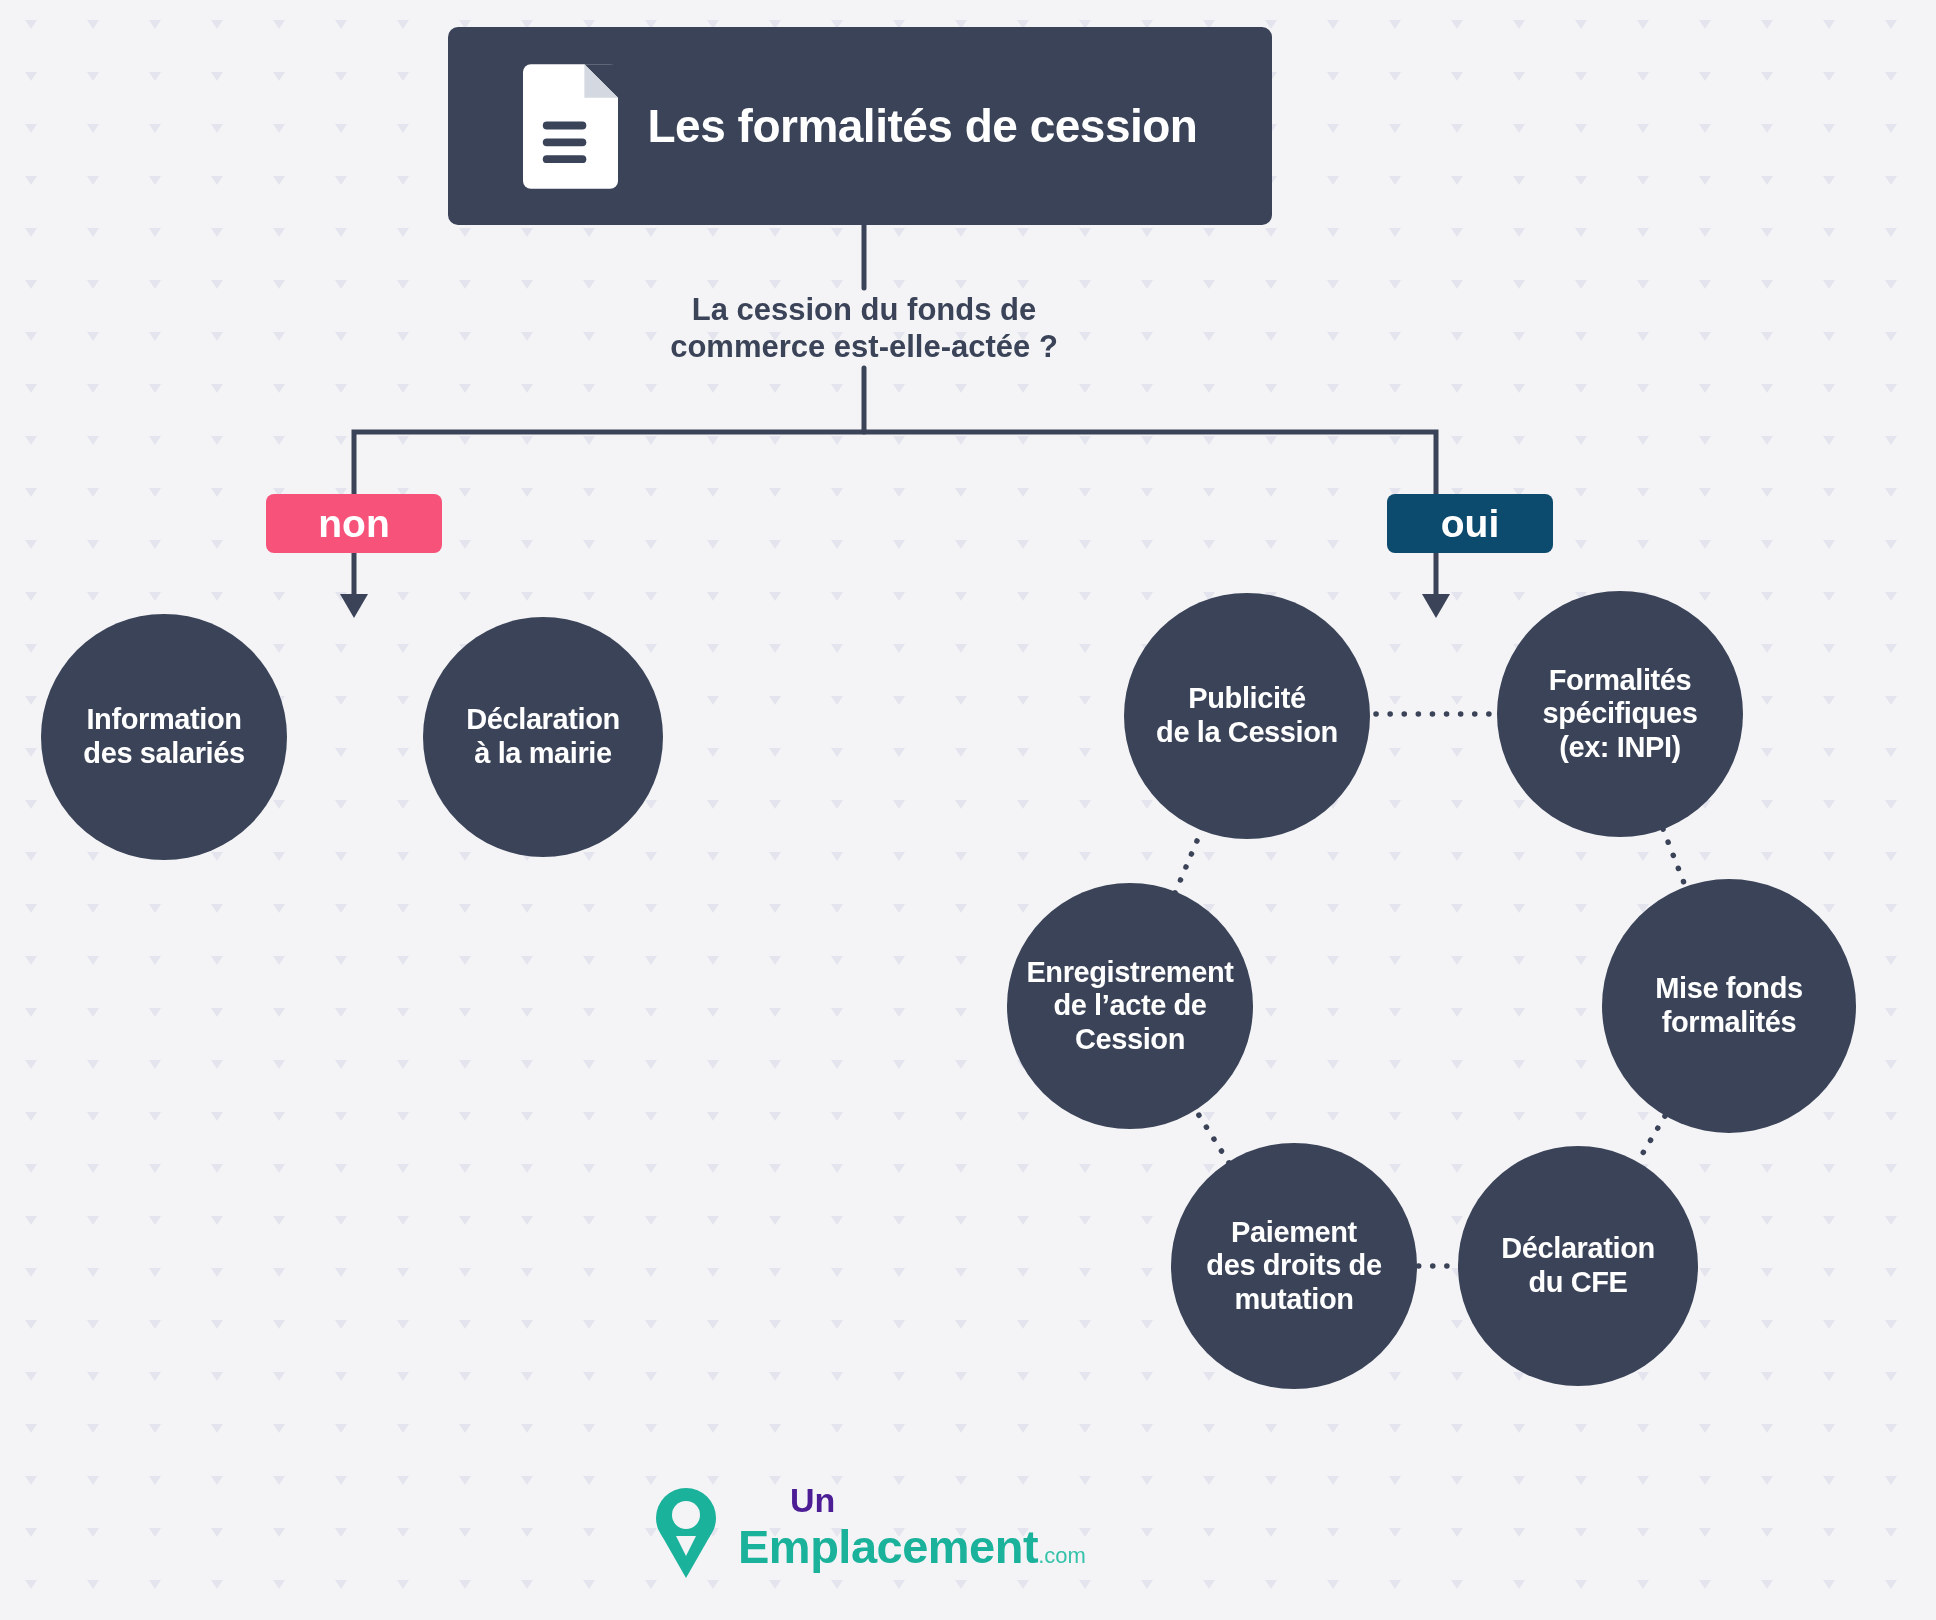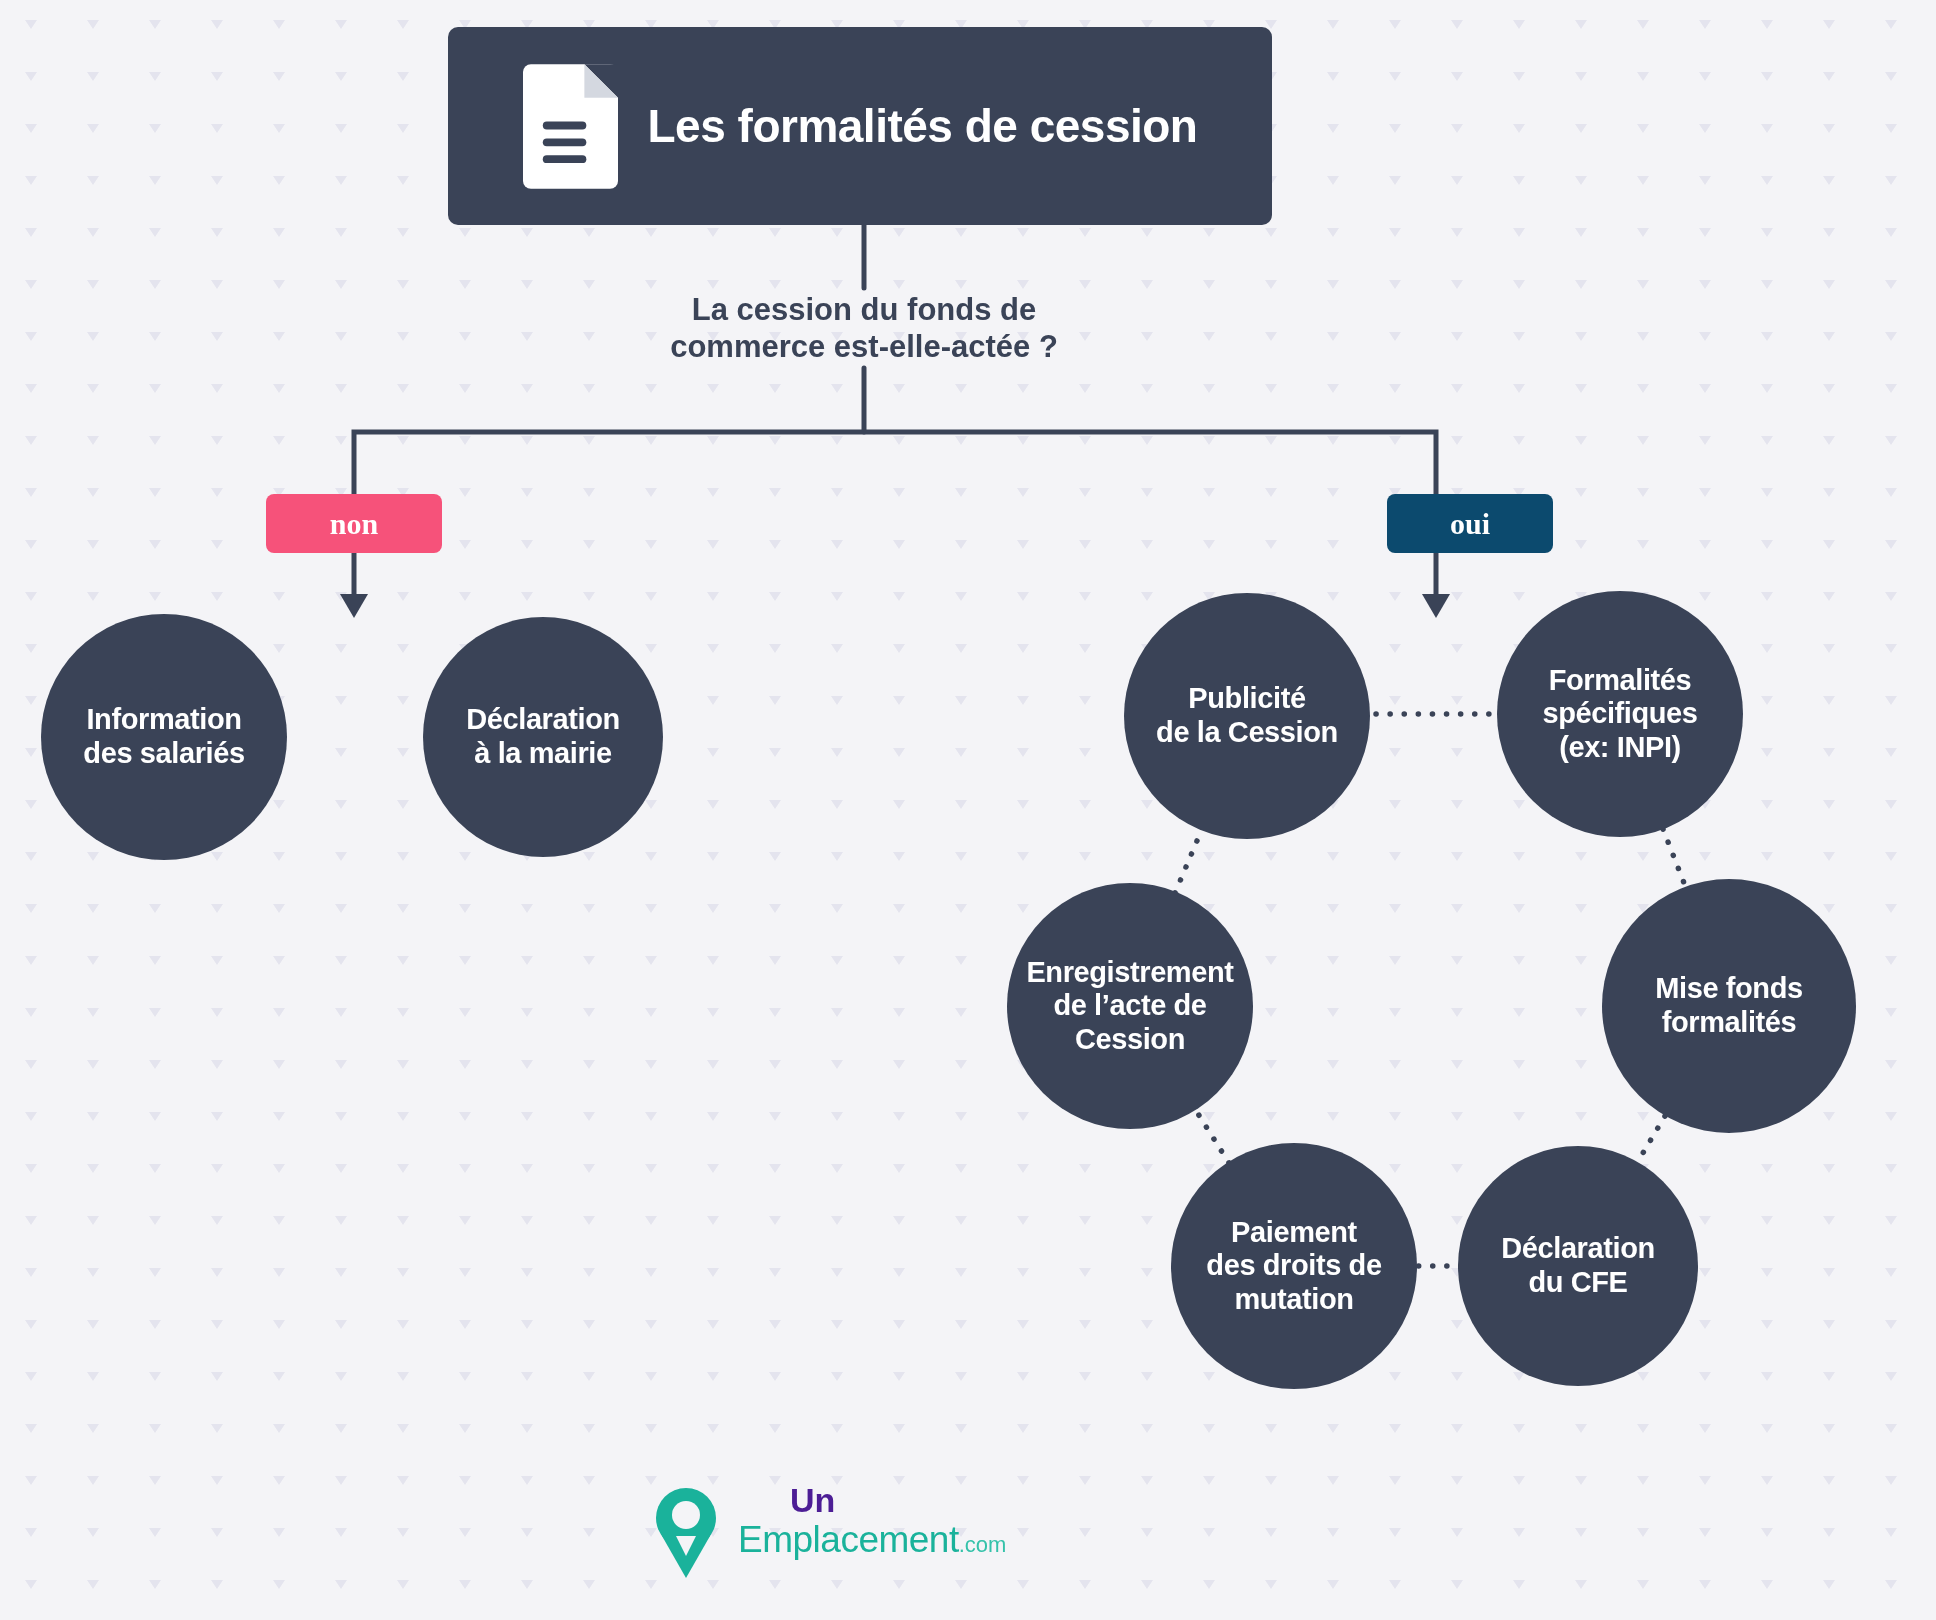--- a/index.html
+++ b/index.html
@@ -30,23 +30,22 @@
     position:absolute; z-index:2;
     left:514px; top:292px; width:700px;
     text-align:center; color:#3a4357;
     font-weight:bold; font-size:31px; line-height:1.18;
   }
   .question span { display:block; }
 
   .badge {
     position:absolute; z-index:2; height:59px;
     display:flex; align-items:center; justify-content:center;
-    color:#ffffff; font-weight:bold; font-size:30px;
+    color:#ffffff; font-weight:bold; font-size:39px;
     border-radius:8px;
-    font-family:Liberation Serif, serif;
   }
   .badge-non { left:266px; top:494px; width:176px; background:#f6527a; }
   .badge-oui { left:1387px; top:494px; width:166px; background:#0c4a6e; }
 
   .circle {
     position:absolute; z-index:2;
     border-radius:50%; background:#3a4357;
     display:flex; align-items:center; justify-content:center;
     text-align:center; color:#ffffff;
   }
@@ -56,21 +55,21 @@
   }
 
   .logo {
     position:absolute; z-index:2;
     left:648px; top:1482px;
     display:flex; align-items:flex-start; gap:14px;
   }
   .logo-text { display:flex; flex-direction:column; }
   .logo-un { color:#4c1d95; font-size:34px; font-weight:600; line-height:1.1; margin-left:52px; }
   .logo-brand-row { display:flex; align-items:baseline; }
-  .logo-brand { color:#1ab29b; font-size:37px; font-weight:normal; letter-spacing:-0.5px;text-align:right; }
+  .logo-brand { color:#1ab29b; font-size:47px; font-weight:bold; letter-spacing:-0.5px;text-align:right; }
   .logo-suffix { color:#35c2aa; font-size:22px; font-weight:400; }
 </style>
 </head>
 <body>
 
 <svg class="layer z0" width="1936" height="1620" aria-hidden="true">
   <defs>
     <pattern id="tripat" width="62" height="52" patternUnits="userSpaceOnUse">
       <polygon points="25,20 37,20 31,29" fill="#e4e4ee"></polygon>
     </pattern>

